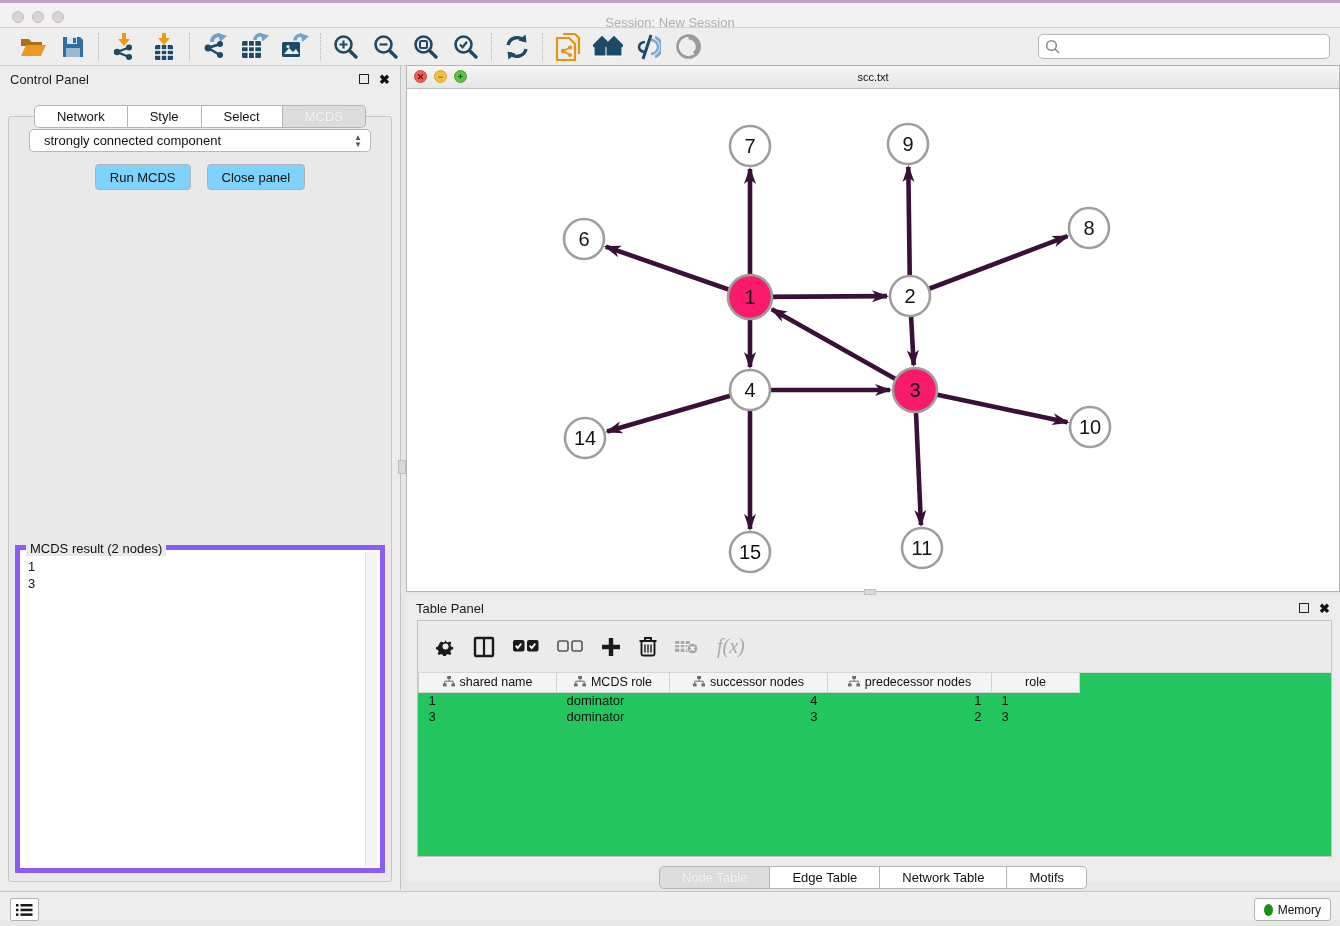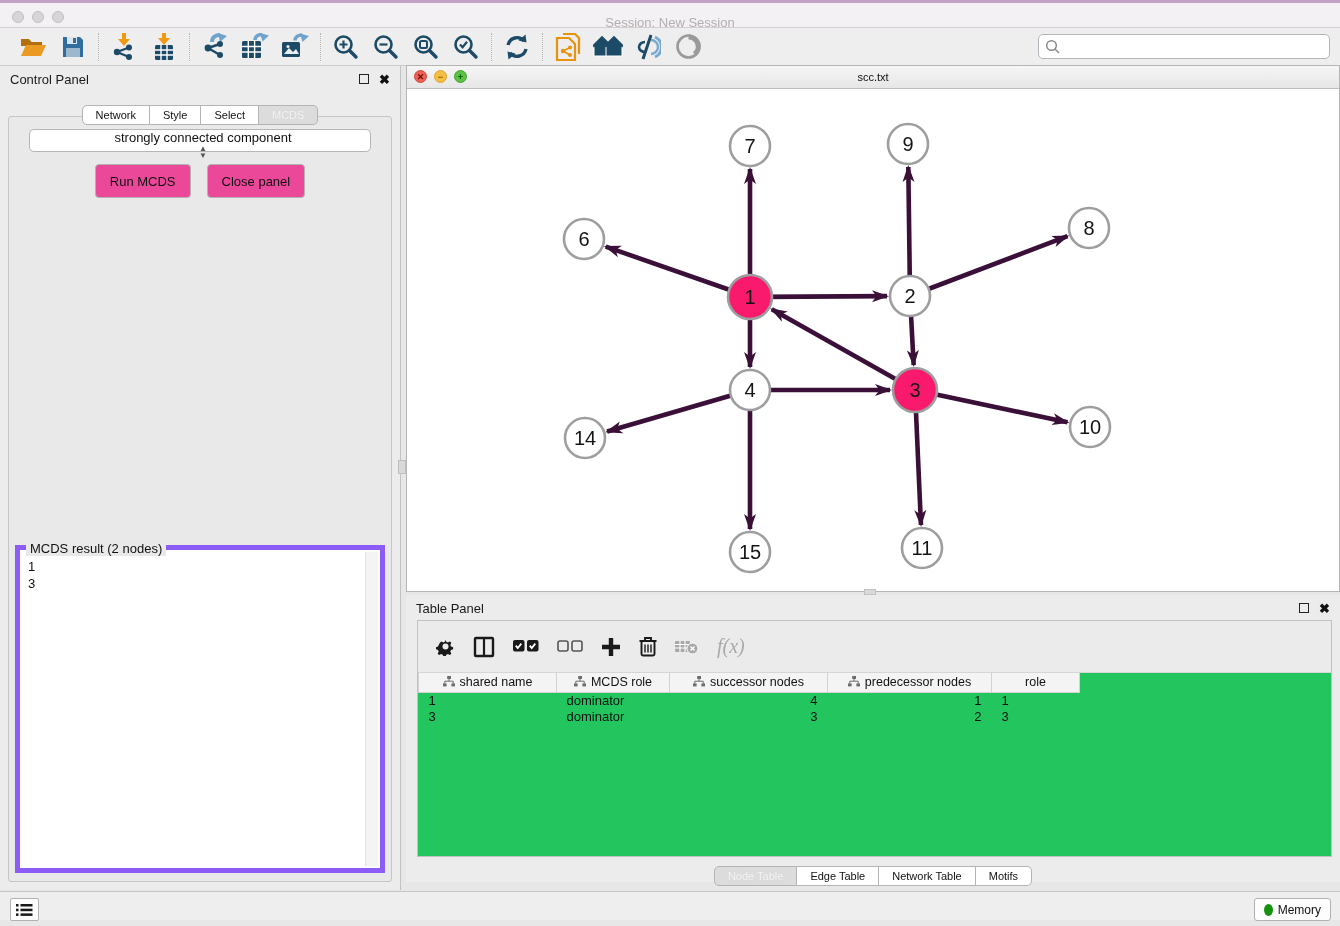--- a/index.html
+++ b/index.html
@@ -22,30 +22,30 @@
   .search-glass { position:absolute; left:7px; top:5px; }
 
   
   .control-panel { position:absolute; left:0; top:66px; width:401px; height:824px; background:#ececec; border-right:1px solid #c2c2c2; }
   .panel-head { height:26px; display:flex; align-items:center; padding:0 10px; font-size:13px; color:#1a1a1a; }
   .panel-head .spacer { flex:1; }
   .float-box { width:10px; height:10px; border:1.5px solid #222; margin-right:10px; }
   .close-x { font-size:13px; font-weight:bold; color:#111; line-height:1; }
   .cp-body { position:absolute; left:8px; right:8px; top:50px; bottom:8px; background:#e9e9e9; border:1px solid #c6c6c6; border-radius:3px; }
   .seg-bar { position:absolute; top:-12px; left:0; right:0; display:flex; justify-content:center; z-index:3; }
-  .seg-tab { background:#fff; border:1px solid #b4b4b4; border-left:none; padding:3px 13px; font-size:11px; color:#111; cursor:default; }
+  .seg-tab { background:#fff; border:1px solid #b4b4b4; border-left:none; padding:3px 22px; font-size:13px; color:#111; cursor:default; }
   .seg-tab:first-child { border-left:1px solid #b4b4b4; border-radius:5px 0 0 5px; }
   .seg-tab:last-child { border-radius:0 5px 5px 0; }
   .seg-tab.active { background:#dcdcdc; color:#f4f4f4; text-shadow:0 0 1px #cfcfcf; }
   .opt-label { margin-top:38px; text-align:center; font-size:13px; color:#111; }
-  .opt-select { margin:12px 20px 0 20px; height:23px; background:#fff; border:1px solid #b6b6b6; border-radius:5px; display:flex; align-items:center; font-size:13px; padding:0 8px 0 14px; color:#111;flex-direction:column; }
+  .opt-select { margin:12px 20px 0 20px; height:23px; background:#fff; border:1px solid #b6b6b6; border-radius:5px; display:flex; align-items:center; font-size:13px; padding:0 8px 0 14px; color:#111; }
   .opt-select .val { flex:1; }
   .chevrons { font-size:8px; line-height:7px; color:#555; display:flex; flex-direction:column; align-items:center; }
   .btn-row { margin-top:12px; display:flex; justify-content:center; gap:16px; }
-  .mac-btn { background:#ec4899; border:1px solid #b2b2b2; border-radius:4px; font-size:13px; color:#111; padding:2px 14px; height:34px; font-family:"Liberation Sans",sans-serif; }
+  .mac-btn { background:#7dd3fc; border:1px solid #b2b2b2; border-radius:4px; font-size:13px; color:#111; padding:2px 14px; height:26px; font-family:"Liberation Sans",sans-serif; }
   .result-box { position:absolute; left:6px; right:6px; top:428px; bottom:8px; background:#fff; border:5px solid #8b5cf6; }
   .result-legend { position:absolute; top:-9px; left:6px; background:#e9e9e9; padding:0 4px; font-size:13px; color:#111; }
   .result-lines { padding:8px 6px 0 8px; font-size:13px; color:#111; line-height:17px; }
   .result-scroll { position:absolute; top:2px; bottom:2px; right:2px; width:13px; background:#f4f4f4; border-left:1px solid #e2e2e2; }
 
   
   .vsplit-handle { position:absolute; left:398px; top:460px; width:8px; height:14px; background:#d9d9d9; border:1px solid #bdbdbd; z-index:5; }
   .hsplit-handle { position:absolute; left:864px; top:589px; width:12px; height:6px; background:#d9d9d9; border:1px solid #c2c2c2; z-index:5; }
 
   

